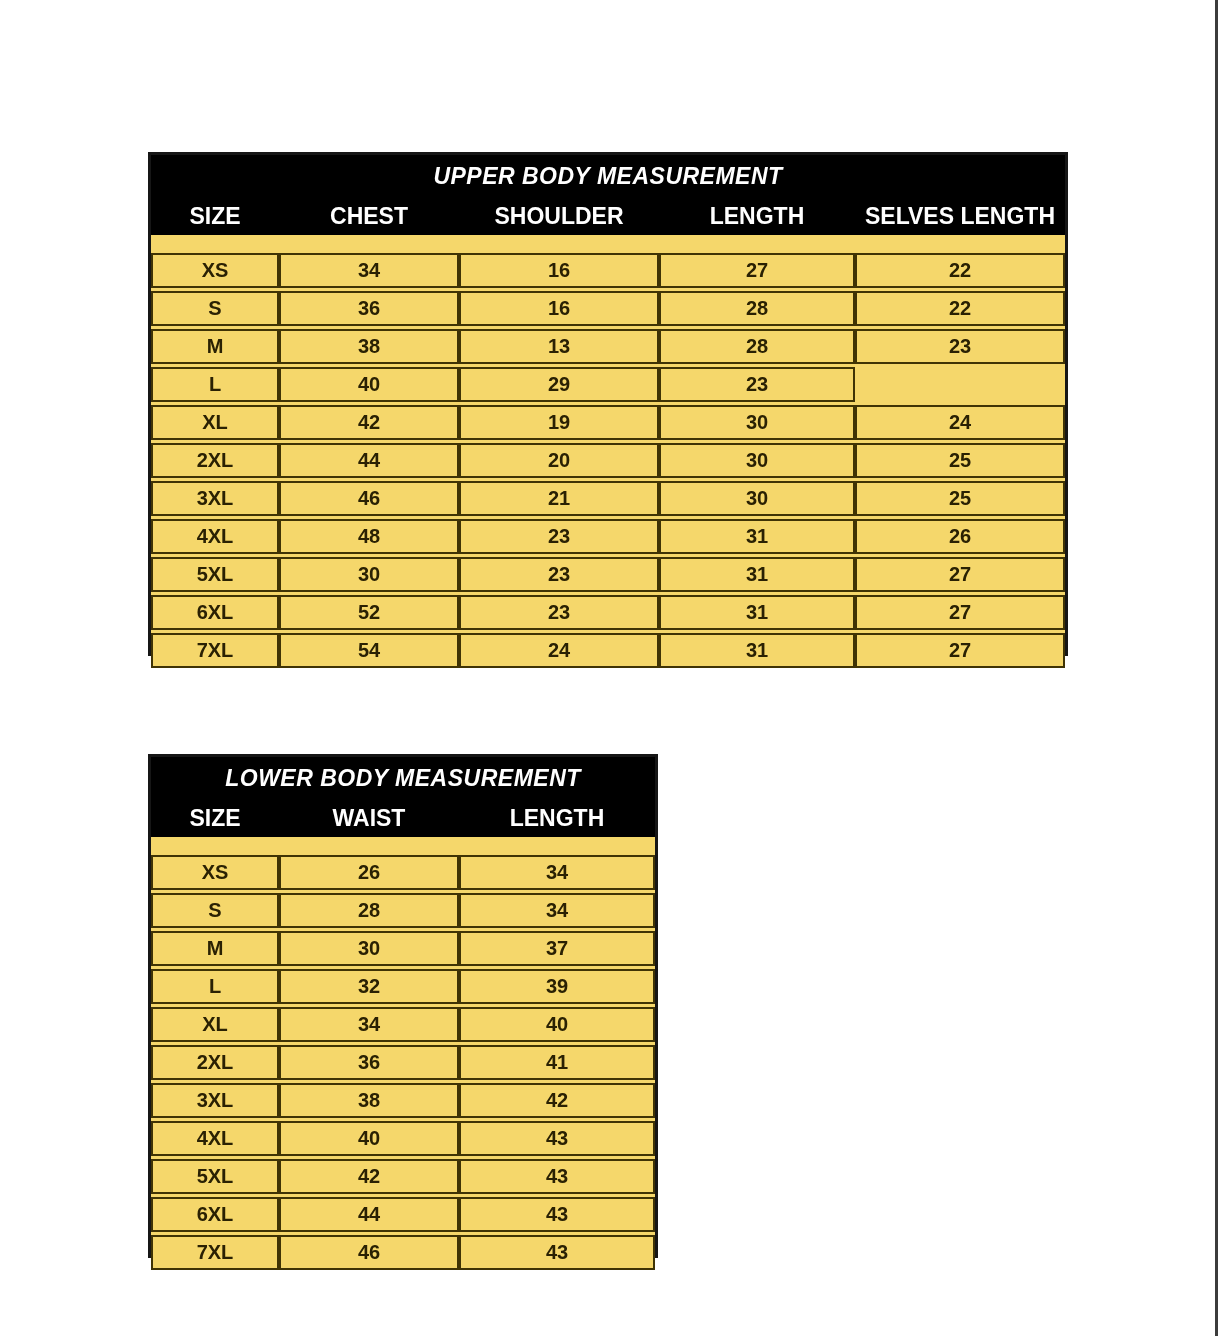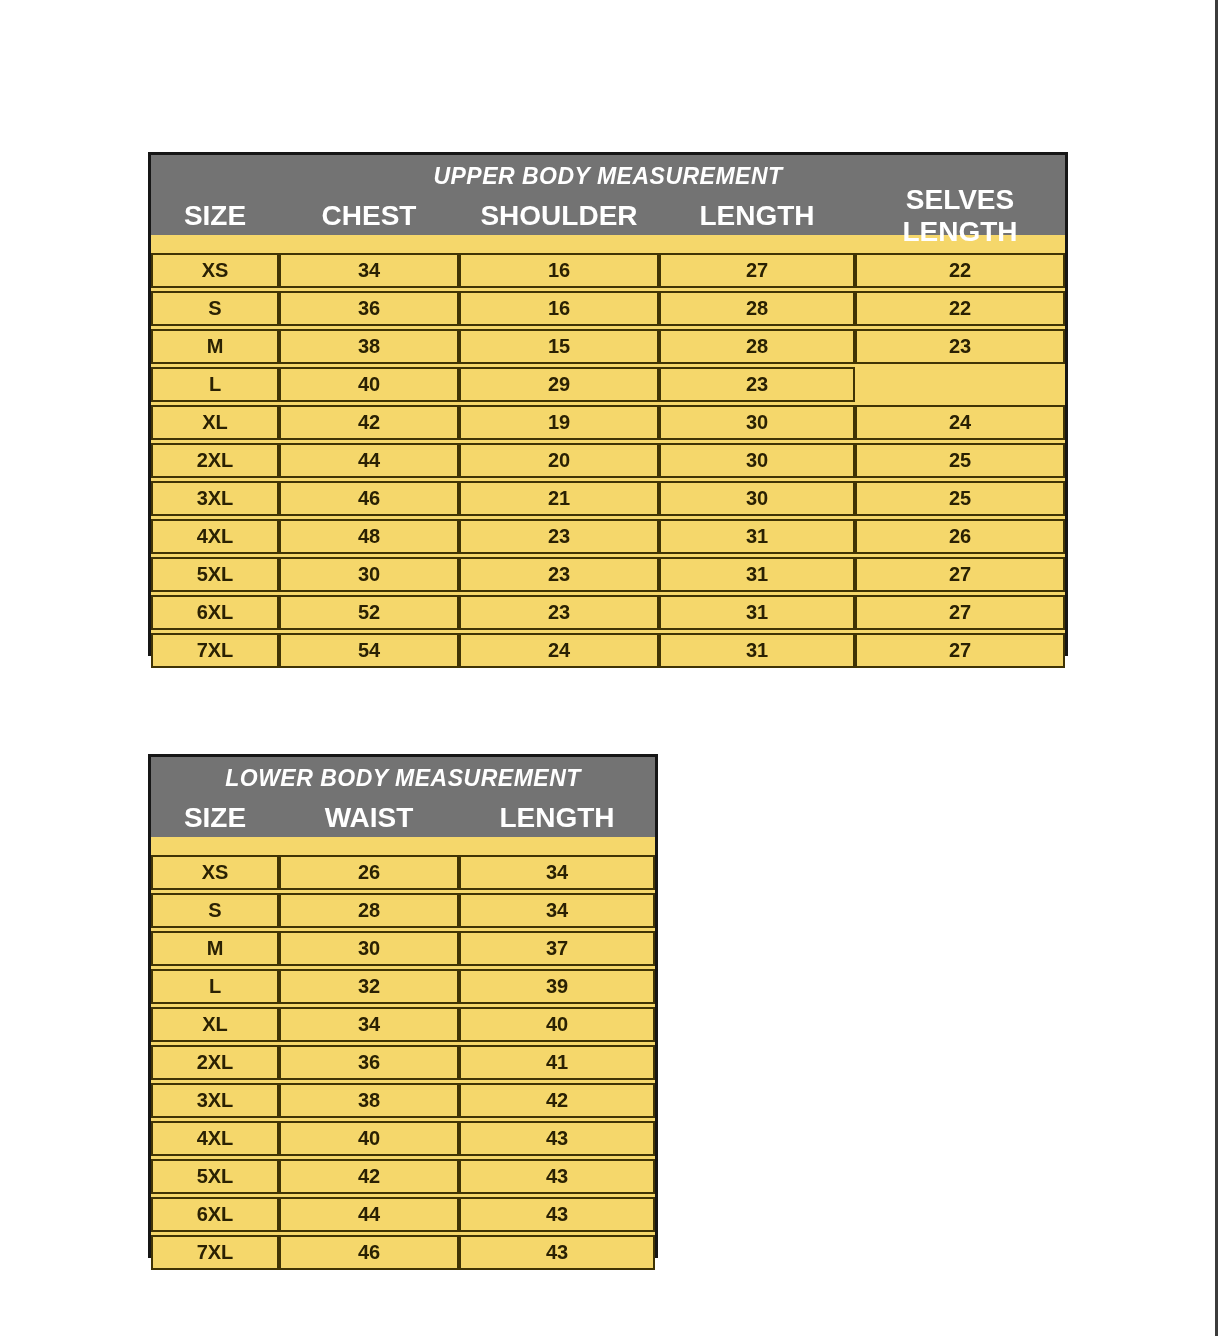--- a/index.html
+++ b/index.html
@@ -28,39 +28,39 @@
   .size-chart {
     position: absolute;
     background: #f5d76b;
     border: 3px solid #161616;
     box-sizing: border-box;
   }
   .size-chart.t0 { left: 148px; top: 152px; width: 920px; height: 504px; }
   .size-chart.t1 { left: 148px; top: 722px; width: 510px; height: 504px; margin-top: 32px; }
 
   .chart-header {
-    background: #737373;
+    background: #000000;
     color: #ffffff;
   }
   .chart-title {
     height: 42px;
     display: flex;
     align-items: center;
     justify-content: center;
     font-weight: bold;
     font-style: italic;
     font-size: 23px;
     letter-spacing: 0.5px;
   }
   .chart-cols {
     height: 38px;
     display: flex;
     align-items: center;
     font-weight: bold;
-    font-size: 28px;
+    font-size: 23px;
   }
   .col-label {
     text-align: center;
     box-sizing: border-box;
   }
   .chart-body {
     padding-top: 18px;
   }
   .row {
     display: flex;
@@ -115,21 +115,21 @@
         <div class="row">
           <div class="cell">S</div>
           <div class="cell">36</div>
           <div class="cell">16</div>
           <div class="cell">28</div>
           <div class="cell">22</div>
         </div>
         <div class="row">
           <div class="cell">M</div>
           <div class="cell">38</div>
-          <div class="cell">15</div>
+          <div class="cell">13</div>
           <div class="cell">28</div>
           <div class="cell">23</div>
         </div>
         <div class="row">
           <div class="cell">L</div>
           <div class="cell">40</div>
           <div class="cell">29</div>
           <div class="cell">23</div>
         </div>
         <div class="row">

